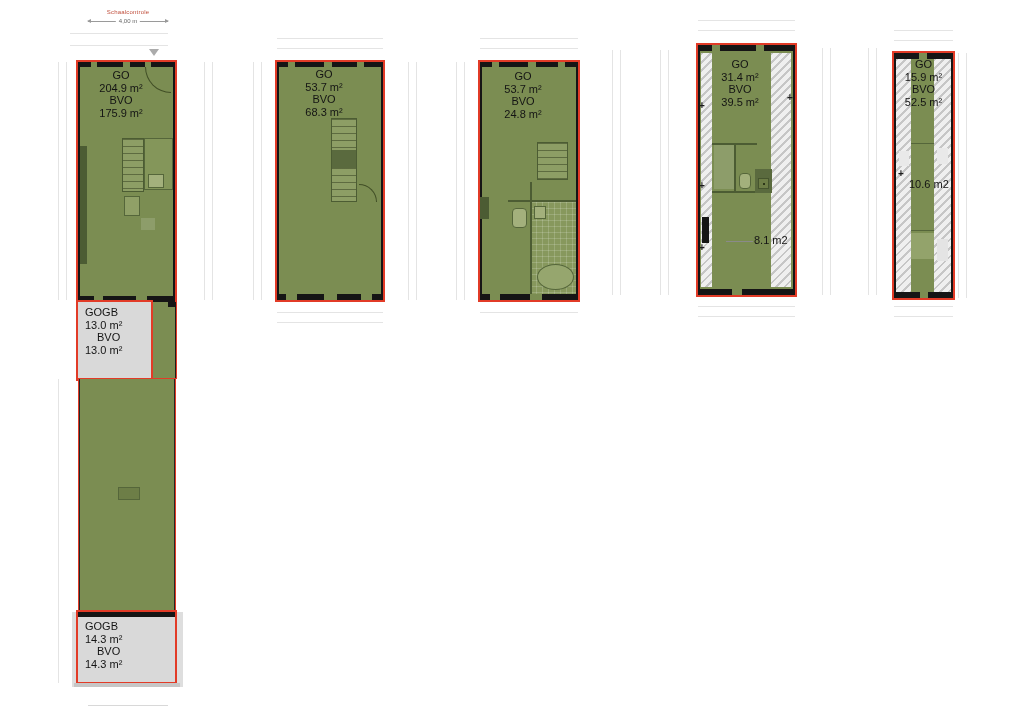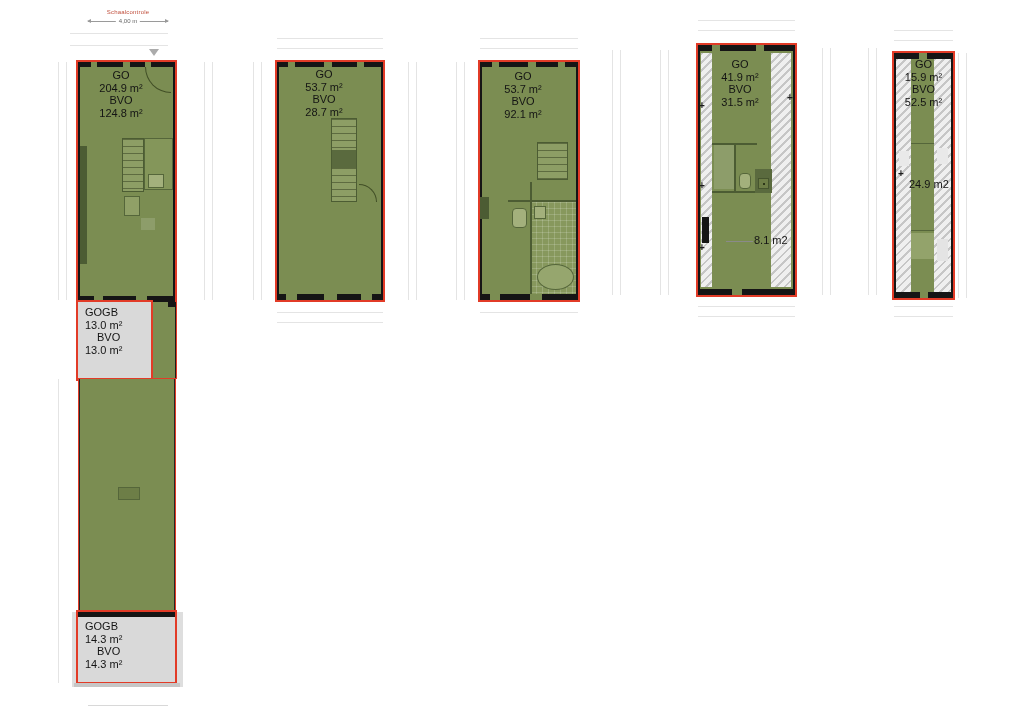--- a/index.html
+++ b/index.html
@@ -116,21 +116,21 @@
     <div class="abs iwall" style="left:2px;top:84px;width:7px;height:118px"></div>
     <div class="abs stair" style="left:44px;top:76px;width:22px;height:54px"></div>
     <div class="abs fix" style="left:66px;top:76px;width:29px;height:52px;background:#84965a"></div>
     <div class="abs fix" style="left:70px;top:112px;width:16px;height:14px"></div>
     <div class="abs fix" style="left:46px;top:134px;width:16px;height:20px;background:#90a067"></div>
     <div class="abs lite" style="left:63px;top:156px;width:14px;height:12px"></div>
     <div class="abs arealabel" style="left:4px;top:7px;width:78px">
       <div>GO</div>
       <div>204.9 m²</div>
       <div>BVO</div>
-      <div>124.8 m²</div>
+      <div>175.9 m²</div>
     </div>
   </div>
 
   <div class="abs" style="left:153px;top:302px;width:23px;height:77px;background:var(--floor-green,#7b8d52);box-shadow:1px 0 0 var(--outline-red,#e23b27),inset -1px 0 0 #1c1c1c"></div>
   <div class="abs wall" style="left:168px;top:302px;width:8px;height:5px"></div>
   <div class="abs gogb" style="left:78px;top:302px;width:73px;height:77px">
     <div class="abs arealabel-left" style="left:7px;top:4px">
       <div>GOGB</div>
       <div>13.0 m²</div>
       <div style="margin-left:12px">BVO</div>
@@ -166,21 +166,21 @@
     <div class="abs gap" style="left:84px;bottom:0;width:11px;height:6px"></div>
     <div class="abs wall" style="left:0;top:0;width:2px;height:238px"></div>
     <div class="abs wall" style="right:0;top:0;width:2px;height:238px"></div>
     <div class="abs stair" style="left:54px;top:56px;width:26px;height:84px"></div>
     <div class="abs iwall" style="left:55px;top:88px;width:24px;height:18px;background:#5a6a3e"></div>
     <div class="abs arcTR" style="left:82px;top:122px;width:18px;height:18px"></div>
     <div class="abs arealabel" style="left:8px;top:6px;width:78px">
       <div>GO</div>
       <div>53.7 m²</div>
       <div>BVO</div>
-      <div>28.7 m²</div>
+      <div>68.3 m²</div>
     </div>
   </div>
 
   <div class="abs plan" style="left:480px;top:62px;width:98px;height:238px">
     <div class="abs wall" style="left:0;top:0;width:98px;height:5px"></div>
     <div class="abs gap" style="left:12px;top:0;width:7px;height:5px"></div>
     <div class="abs gap" style="left:48px;top:0;width:8px;height:5px"></div>
     <div class="abs gap" style="left:78px;top:0;width:7px;height:5px"></div>
     <div class="abs wall" style="left:0;bottom:0;width:98px;height:6px"></div>
     <div class="abs gap" style="left:10px;bottom:0;width:10px;height:6px"></div>
@@ -192,21 +192,21 @@
     <div class="abs tile" style="left:50px;top:140px;width:46px;height:92px"></div>
     <div class="abs iwall" style="left:50px;top:120px;width:2px;height:112px"></div>
     <div class="abs iwall" style="left:28px;top:138px;width:68px;height:2px"></div>
     <div class="abs fix" style="left:32px;top:146px;width:15px;height:20px;border-radius:4px"></div>
     <div class="abs fix" style="left:54px;top:144px;width:12px;height:13px"></div>
     <div class="abs fix" style="left:57px;top:202px;width:37px;height:26px;border-radius:50%;background:#96a66e"></div>
     <div class="abs arealabel" style="left:4px;top:8px;width:78px">
       <div>GO</div>
       <div>53.7 m²</div>
       <div>BVO</div>
-      <div>92.1 m²</div>
+      <div>24.8 m²</div>
     </div>
   </div>
 
   <div class="abs plan" style="left:698px;top:45px;width:97px;height:250px">
     <div class="abs hatch" style="left:3px;top:8px;width:11px;height:234px"></div>
     <div class="abs hatch" style="left:73px;top:8px;width:20px;height:234px"></div>
     <div class="abs wall" style="left:0;top:0;width:97px;height:6px"></div>
     <div class="abs gap" style="left:14px;top:0;width:8px;height:6px"></div>
     <div class="abs gap" style="left:58px;top:0;width:8px;height:6px"></div>
     <div class="abs wall" style="left:0;bottom:0;width:97px;height:6px"></div>
@@ -224,43 +224,43 @@
     </div>
     <div class="abs wall" style="left:4px;top:172px;width:7px;height:26px"></div>
     <div class="abs plus" style="left:89px;top:48px">+</div>
     <div class="abs plus" style="left:1px;top:56px">+</div>
     <div class="abs plus" style="left:1px;top:136px">+</div>
     <div class="abs plus" style="left:1px;top:198px">+</div>
     <div class="abs leader" style="left:28px;top:196px;width:27px"></div>
     <div class="abs ann" style="left:56px;top:189px">8.1 m2</div>
     <div class="abs arealabel" style="left:8px;top:13px;width:68px">
       <div>GO</div>
-      <div>41.9 m²</div>
-      <div>BVO</div>
-      <div>31.5 m²</div>
+      <div>31.4 m²</div>
+      <div>BVO</div>
+      <div>39.5 m²</div>
     </div>
   </div>
 
   <div class="abs plan" style="left:894px;top:53px;width:59px;height:245px">
     <div class="abs hatch" style="left:2px;top:6px;width:15px;height:233px"></div>
     <div class="abs hatch" style="left:40px;top:6px;width:17px;height:233px"></div>
     <div class="abs wall" style="left:0;top:0;width:59px;height:6px"></div>
     <div class="abs gap" style="left:25px;top:0;width:8px;height:6px"></div>
     <div class="abs wall" style="left:0;bottom:0;width:59px;height:6px"></div>
     <div class="abs gap" style="left:26px;bottom:0;width:8px;height:6px"></div>
     <div class="abs wall" style="left:0;top:0;width:2px;height:245px"></div>
     <div class="abs wall" style="right:0;top:0;width:2px;height:245px"></div>
     <div class="abs" style="left:17px;top:90px;width:23px;height:1px;background:#55663a"></div>
     <div class="abs" style="left:17px;top:177px;width:23px;height:1px;background:#55663a"></div>
     <div class="abs" style="left:5px;top:98px;width:10px;height:15px;background:#e9e9e9"></div>
     <div class="abs" style="left:43px;top:95px;width:11px;height:16px;background:#e9e9e9"></div>
     <div class="abs" style="left:17px;top:180px;width:23px;height:26px;background:#93a36b"></div>
     <div class="abs" style="left:43px;top:186px;width:11px;height:22px;background:#e4e4e4"></div>
     <div class="abs plus" style="left:4px;top:116px">+</div>
-    <div class="abs ann" style="left:15px;top:125px">24.9 m2</div>
+    <div class="abs ann" style="left:15px;top:125px">10.6 m2</div>
     <div class="abs arealabel" style="left:-8px;top:5px;width:75px">
       <div>GO</div>
       <div>15.9 m²</div>
       <div>BVO</div>
       <div>52.5 m²</div>
     </div>
   </div>
 
 </div>
 

